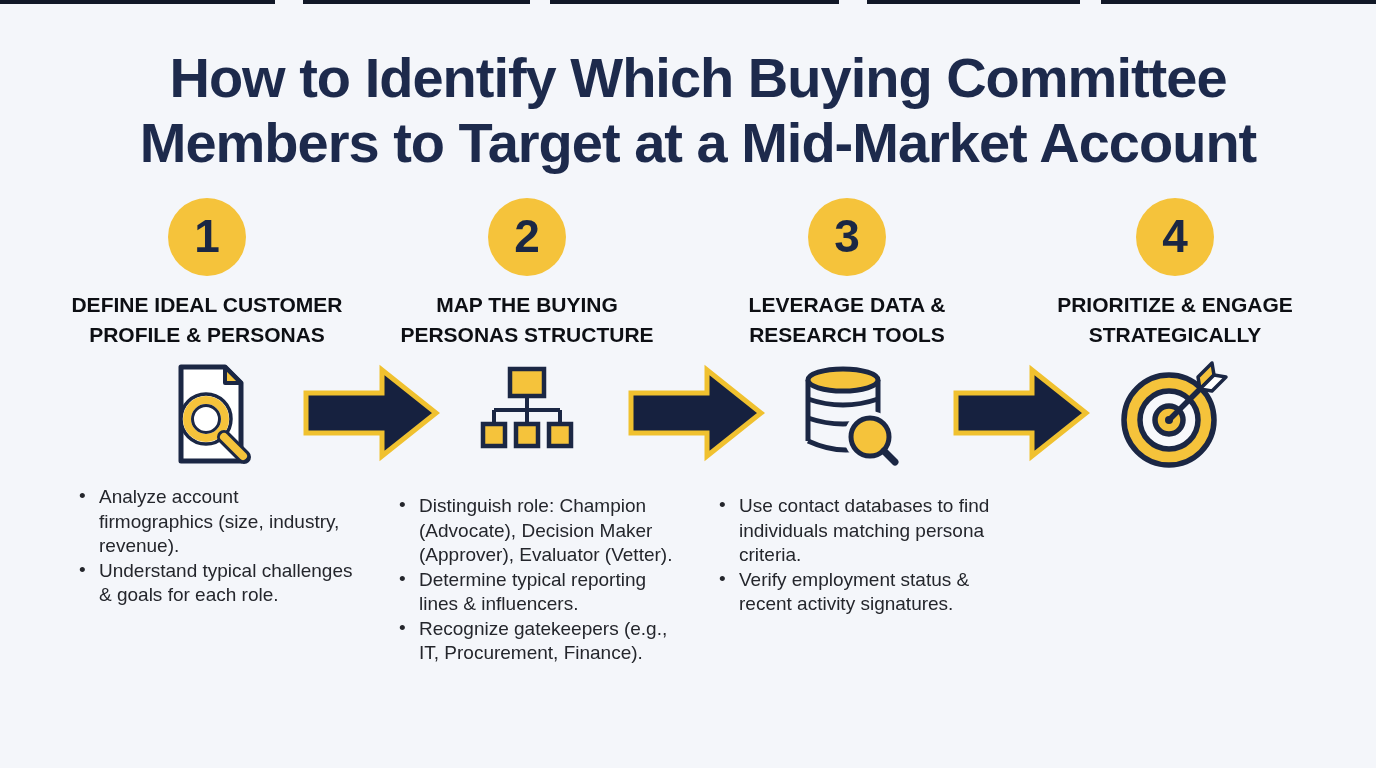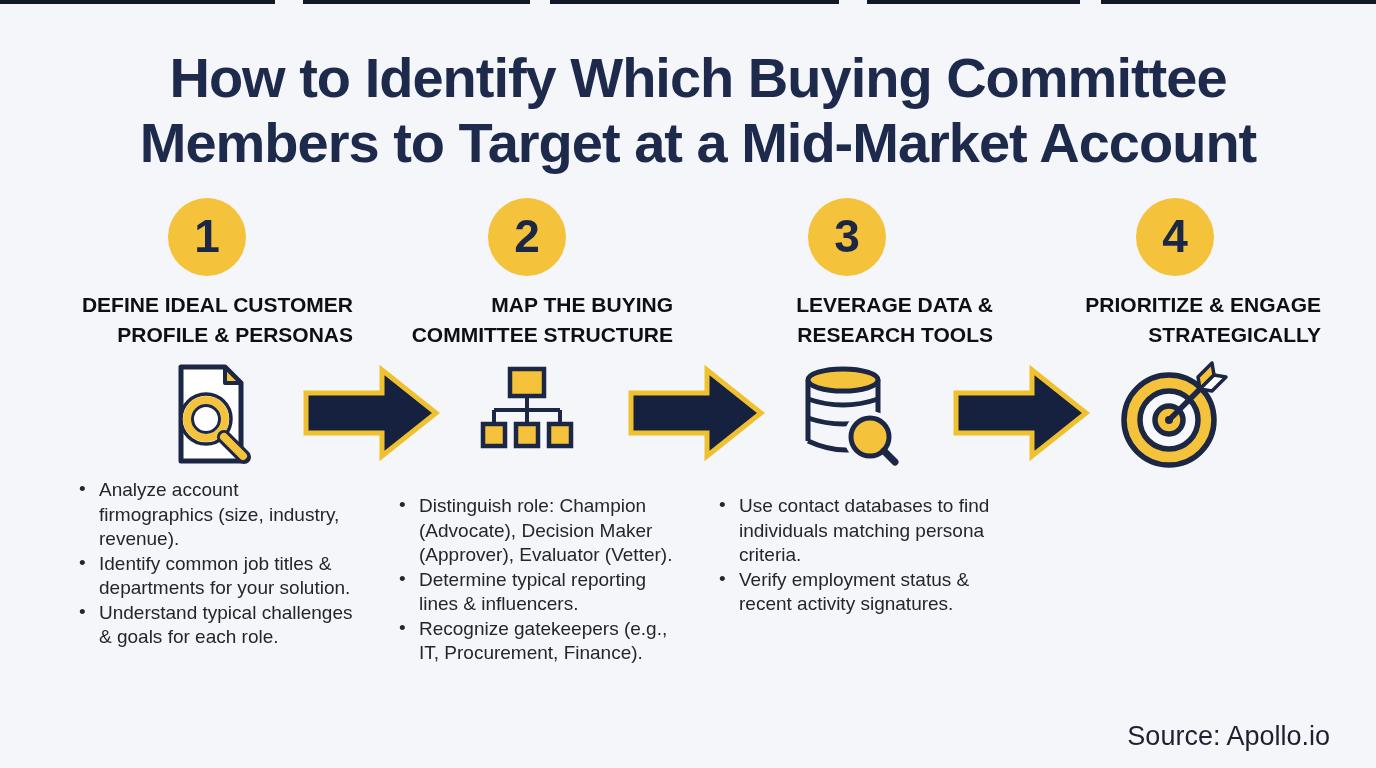--- a/index.html
+++ b/index.html
@@ -32,32 +32,32 @@
   .step3 { left:701px; } .step4 { left:1029px; }
 
   .badge {
     width:78px; height:78px; border-radius:50%;
     background:#f5c33b; color:#1b2744;
     display:flex; align-items:center; justify-content:center;
     font-size:46px; font-weight:800; padding-bottom:3px; box-sizing:border-box;
   }
   .heading {
     margin-top:14px; height:64px; width:292px;
-    text-align:right; font-size:21px; font-weight:800;
+    text-align:center; font-size:21px; font-weight:800;
     line-height:1.43; color:#0d0f14;
   }
   .icon-wrap {
     margin-top:6px; height:108px; width:120px;
     display:flex; align-items:center; justify-content:center;
   }
   .bullets {
     margin:26px 0 0; padding:0 0 0 12px; list-style:none;
     align-self:stretch; font-size:19px; line-height:1.29; color:#24262c;
   }
-  .step1 .bullets { margin-top:10px; }
+  .step1 .bullets { margin-top:17px; }
   .bullets li { position:relative; padding-left:26px; margin:0; }
   .bullets li::before { content:"\2022"; position:absolute; left:6px; top:-1px; }
 
   .flow-arrow { position:absolute; top:364px; width:137px; height:98px; }
   .arrow1 { left:303px; } .arrow2 { left:628px; } .arrow3 { left:953px; }
 
   .source {
     position:absolute; top:721px; right:46px;
     font-size:27px; color:#1d2230;
   }
@@ -83,28 +83,27 @@
         <path d="M71,6 l16,16 h-16 z" fill="#f5c33b" stroke="#1b2744" stroke-width="4" stroke-linejoin="round"></path>
         <circle cx="52" cy="58" r="25" fill="#ffffff" stroke="#1b2744" stroke-width="3.5"></circle>
         <circle cx="52" cy="58" r="19" fill="none" stroke="#f5c33b" stroke-width="8"></circle>
         <circle cx="52" cy="58" r="13.5" fill="none" stroke="#1b2744" stroke-width="3"></circle>
         <line x1="70" y1="76" x2="90" y2="96" stroke="#1b2744" stroke-width="14" stroke-linecap="round"></line>
         <line x1="70" y1="76" x2="89" y2="95" stroke="#f5c33b" stroke-width="8" stroke-linecap="round"></line>
       </svg>
     </div>
     <ul class="bullets">
       <li>Analyze account firmographics (size, industry, revenue).</li>
-      <li>Identify common job titles &amp; departments for your solution.</li>
       <li>Understand typical challenges &amp; goals for each role.</li>
     </ul>
   </div>
 
   <div class="step step2">
     <div class="badge">2</div>
-    <div class="heading">MAP THE BUYING COMMITTEE STRUCTURE</div>
+    <div class="heading">MAP THE BUYING PERSONAS STRUCTURE</div>
     <div class="icon-wrap">
       <svg width="106" height="96" viewBox="0 0 106 96">
         <rect x="36" y="3" width="34" height="27" fill="#f5c33b" stroke="#1b2744" stroke-width="4.5"></rect>
         <path d="M53,30 v14 M20,44 h66 M20,44 v14 M53,44 v14 M86,44 v14" fill="none" stroke="#1b2744" stroke-width="4"></path>
         <rect x="9" y="58" width="22" height="22" fill="#f5c33b" stroke="#1b2744" stroke-width="4.5"></rect>
         <rect x="42" y="58" width="22" height="22" fill="#f5c33b" stroke="#1b2744" stroke-width="4.5"></rect>
         <rect x="75" y="58" width="22" height="22" fill="#f5c33b" stroke="#1b2744" stroke-width="4.5"></rect>
       </svg>
     </div>
     <ul class="bullets">
@@ -155,15 +154,14 @@
   <svg class="flow-arrow arrow1" viewBox="0 0 137 98">
     <polygon points="3,29 79,29 79,6 133,49 79,92 79,69 3,69" fill="#16213f" stroke="#f0c12f" stroke-width="5"></polygon>
   </svg>
   <svg class="flow-arrow arrow2" viewBox="0 0 137 98">
     <polygon points="3,29 79,29 79,6 133,49 79,92 79,69 3,69" fill="#16213f" stroke="#f0c12f" stroke-width="5"></polygon>
   </svg>
   <svg class="flow-arrow arrow3" viewBox="0 0 137 98">
     <polygon points="3,29 79,29 79,6 133,49 79,92 79,69 3,69" fill="#16213f" stroke="#f0c12f" stroke-width="5"></polygon>
   </svg>
 
-  <div class="source">Source: Apollo.io</div>
 
 </div>
 
 </body></html>

